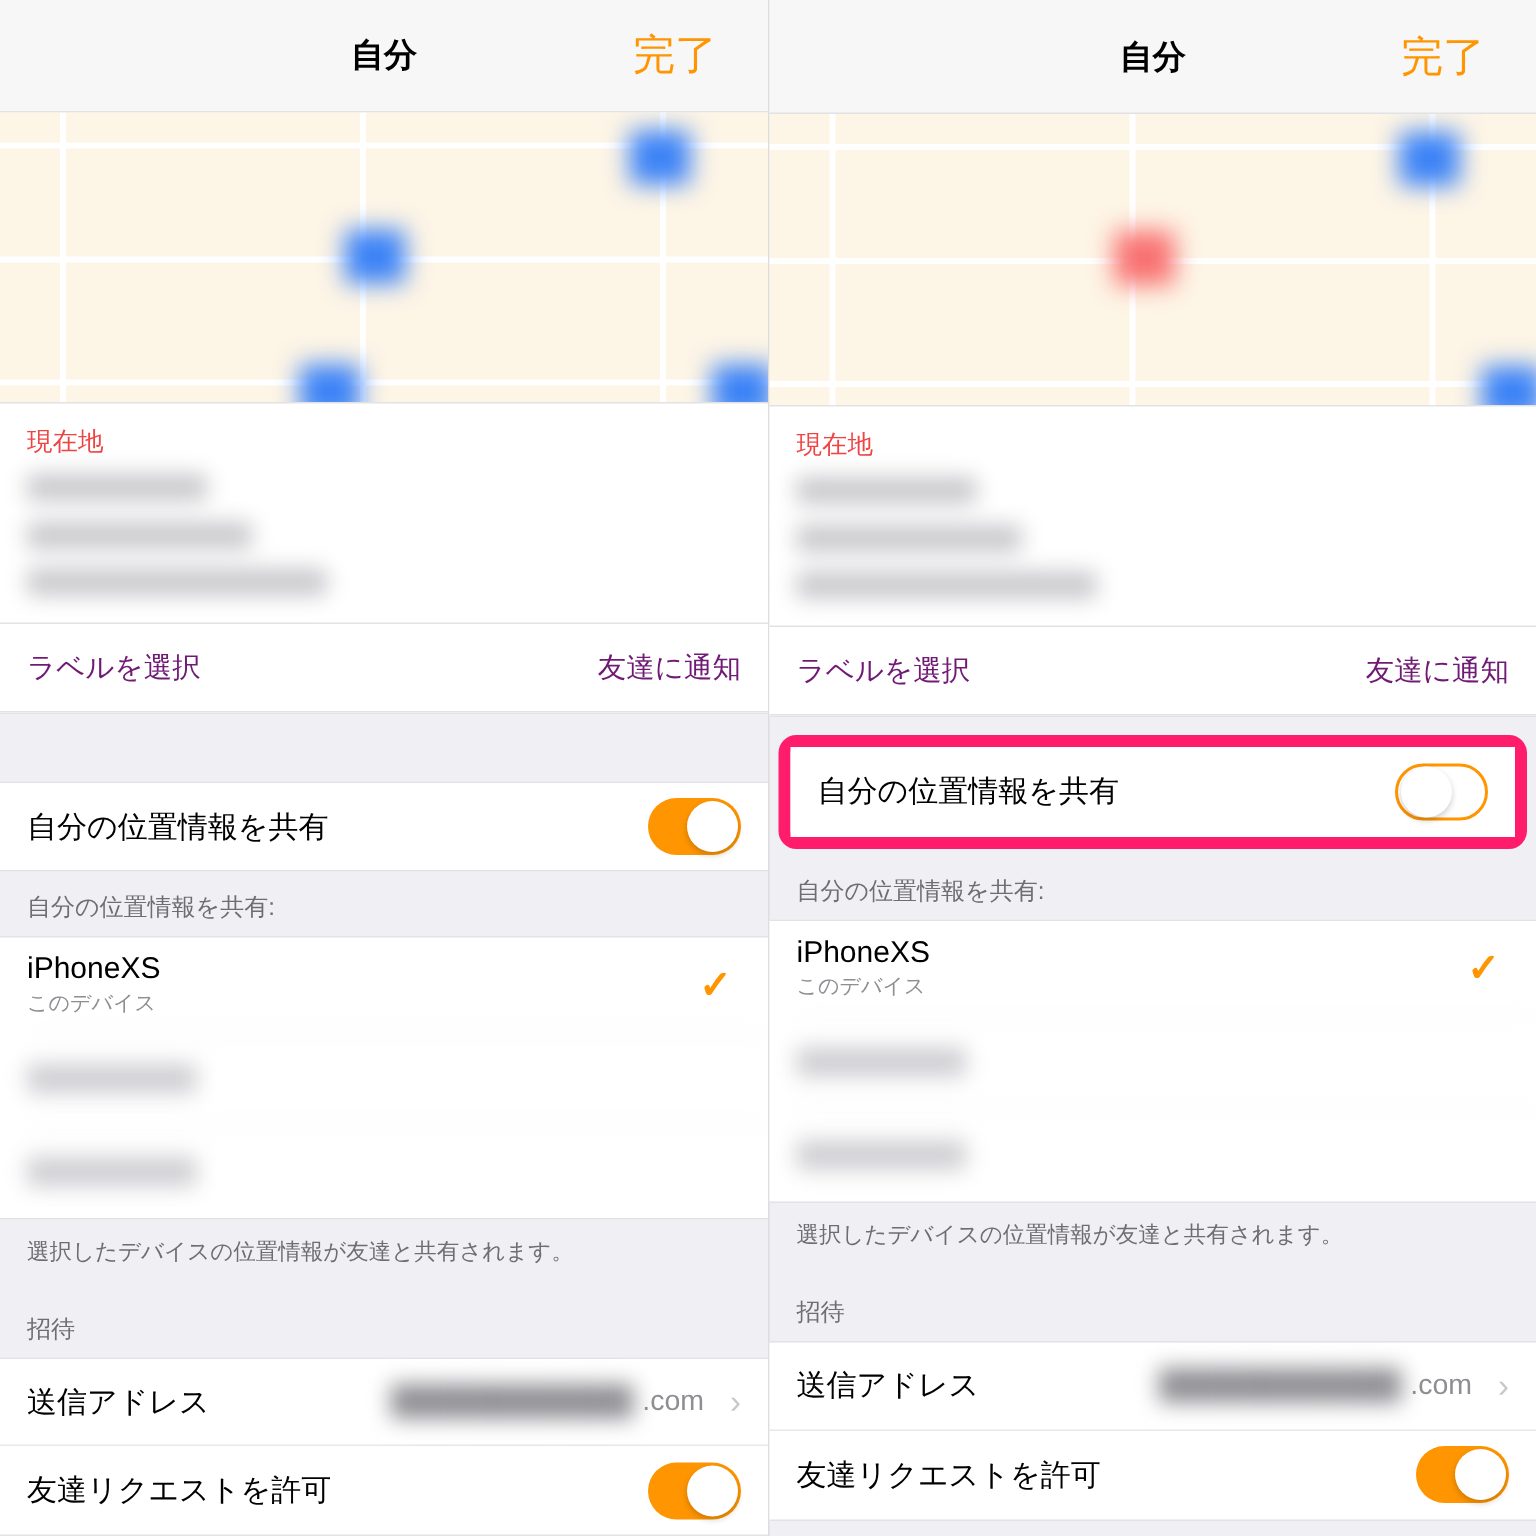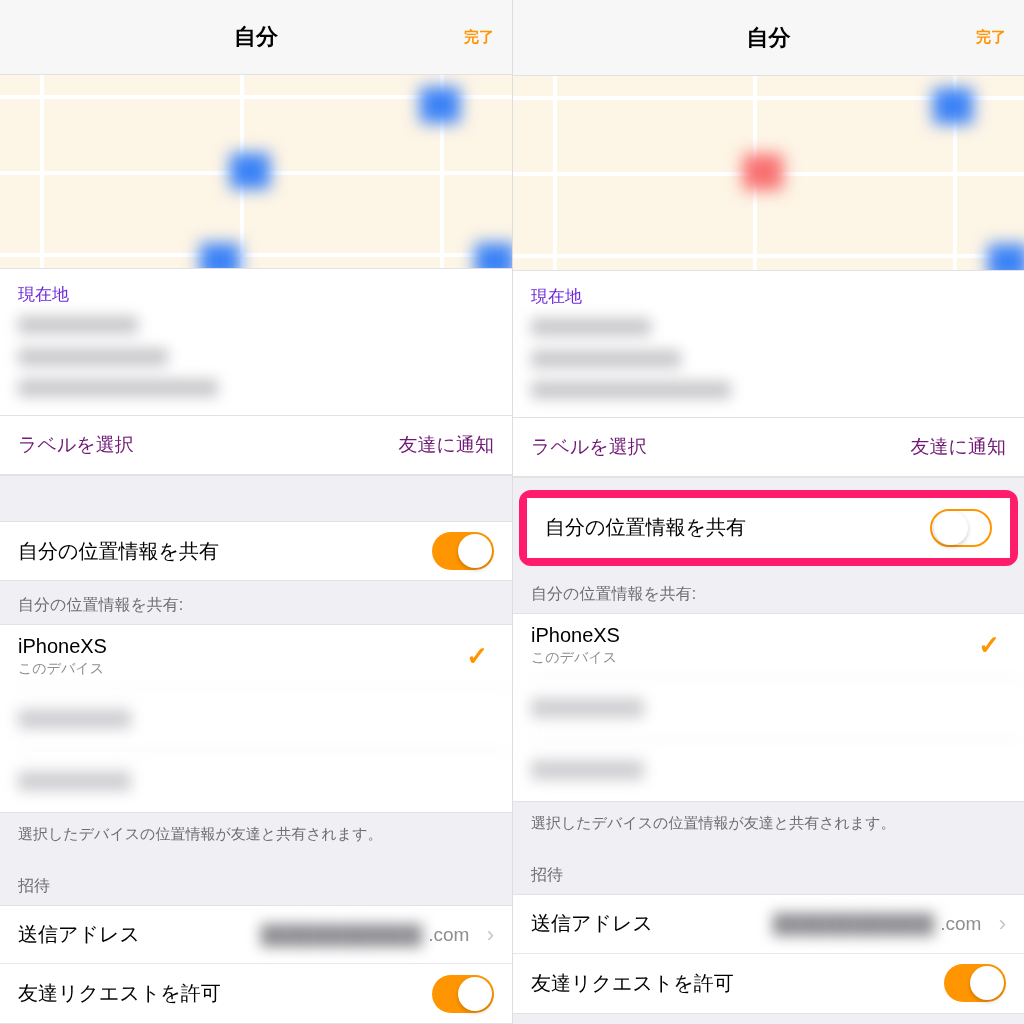--- a/index.html
+++ b/index.html
@@ -2,31 +2,31 @@
 <html><head>
 <meta charset="utf-8">
 <style>
 * { margin:0; padding:0; box-sizing:border-box; font-family:-apple-system,"Hiragino Sans","Hiragino Kaku Gothic ProN",sans-serif; }
 body { width:1024px; height:1024px; display:flex; background:#fff; overflow:hidden; }
 .pane { width:512px; height:1024px; background:#efeff4; display:flex; flex-direction:column; position:relative; }
 .pane + .pane { border-left:1px solid #ddd; }
 
 .navbar { height:76px; background:#f7f7f8; display:flex; align-items:center; justify-content:center; position:relative; border-bottom:1px solid #e2e2e5; }
 .nav-title { font-size:22px; font-weight:600; color:#000; }
-.nav-done { position:absolute; right:18px; font-size:15px; font-weight:700; color:#ff9500; }
+.nav-done { position:absolute; right:34px; font-size:28px; font-weight:400; color:#ff9500; }
 
 .map { height:194px; position:relative; background:#fdf5e6; overflow:hidden; }
 .map .road { position:absolute; background:#fff; }
 .map .road.h { height:4px; width:100%; }
 .map .road.v { width:4px; height:100%; }
 .map .dot { position:absolute; width:40px; height:36px; filter:blur(8px); }
 
 .section-white { background:#fff; border-top:1px solid #e2e2e5; border-bottom:1px solid #e2e2e5; }
 .curloc { padding:14px 18px 4px; }
-.curloc-label { font-size:17px; color:#6d28d9; margin-bottom:10px; }
+.curloc-label { font-size:17px; color:#ef4444; margin-bottom:10px; }
 .curloc-text { font-size:17px; color:#ccc; line-height:1.5; filter:blur(7px); }
 .curloc-text .ln { background:#c8c8cc; display:inline-block; height:18px; border-radius:3px; margin-bottom:6px; }
 
 .row-actions { display:flex; justify-content:space-between; align-items:center; padding:16px 18px; background:#fff; border-bottom:1px solid #e2e2e5; border-top:1px solid #e2e2e5; }
 .row-actions span { font-size:19px; color:#701a75; }
 
 .spacer { height:46px; }
 
 .cell { background:#fff; border-top:1px solid #e2e2e5; border-bottom:1px solid #e2e2e5; display:flex; align-items:center; justify-content:space-between; padding:0 18px; height:60px; }
 .cell-label { font-size:20px; color:#000; }

